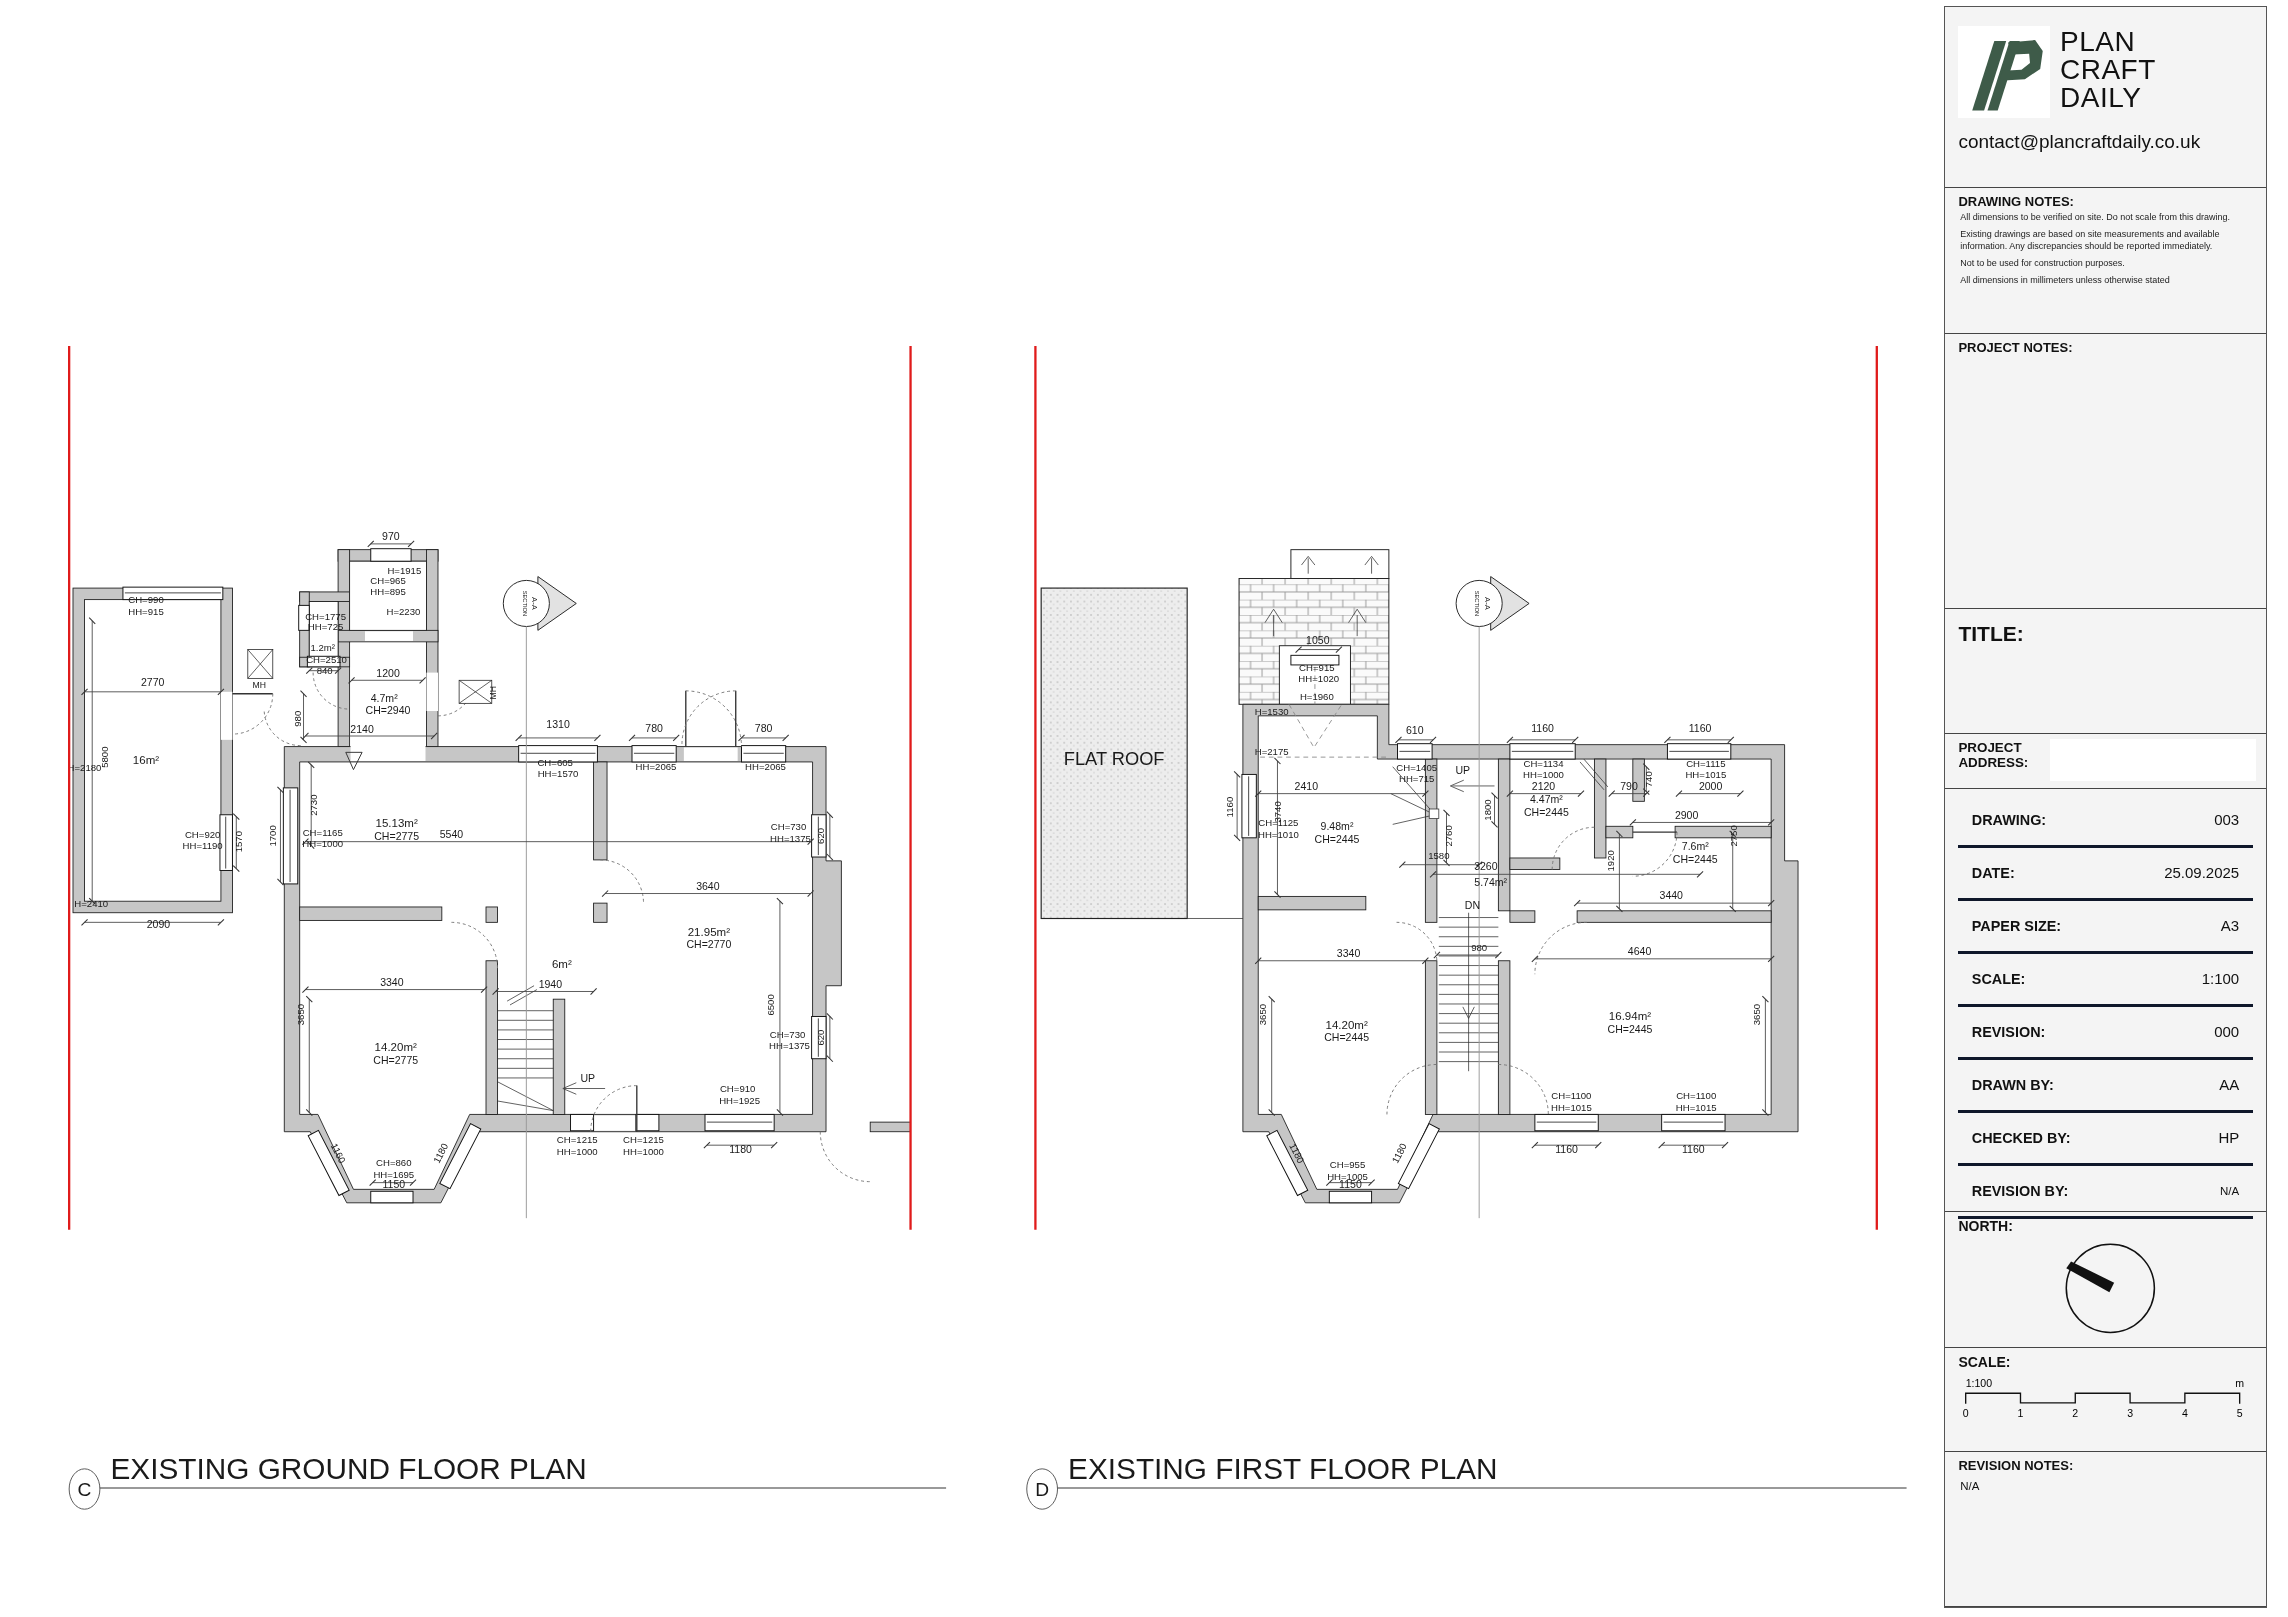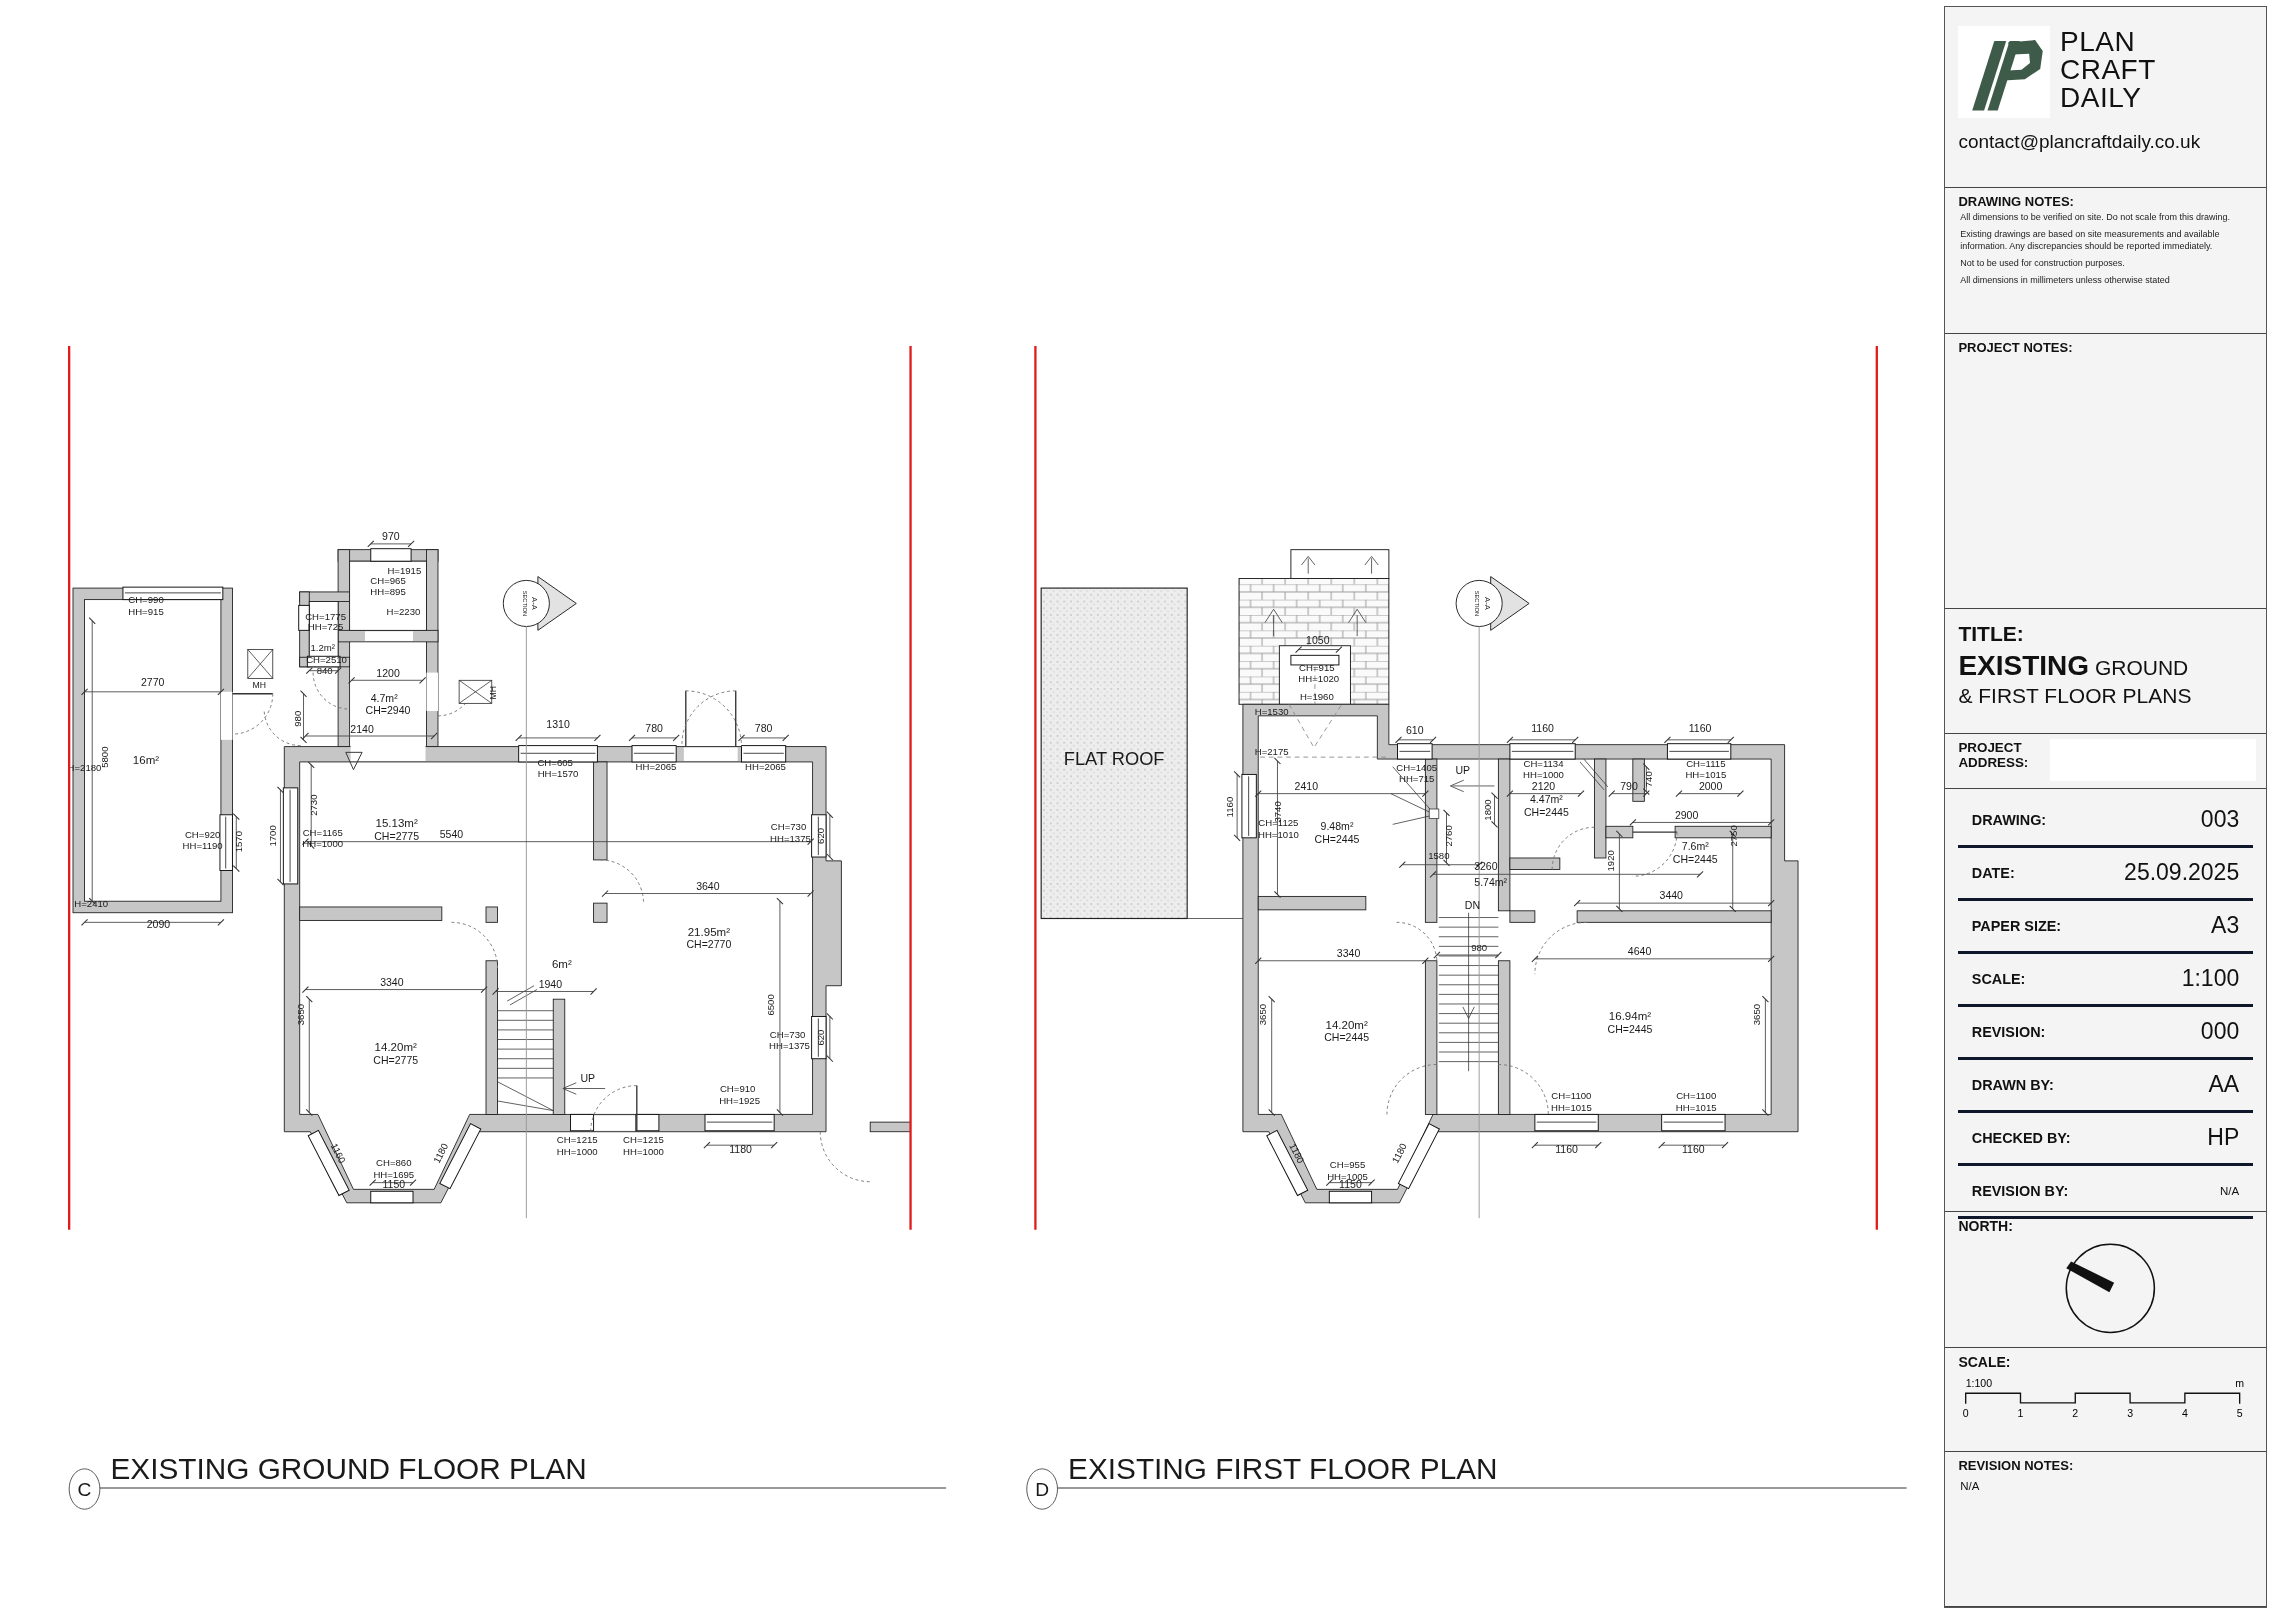--- a/index.html
+++ b/index.html
@@ -35,21 +35,21 @@
   .tb-title{height:125px;}
   .title-label{font-weight:bold;font-size:21px;margin-top:7.7px;}
   .title-main{font-size:21px;line-height:1.25;margin-top:1.9px;}
   .title-main .big{font-weight:bold;font-size:28px;}
   .tb-address{height:55px;}
   .addr-label{font-weight:bold;font-size:13.4px;line-height:1.1;margin-top:1.9px;}
   .addr-redacted{position:absolute;right:9.6px;top:4.8px;width:206px;height:42px;background:#fff;}
   #info-rows{height:423px;padding:0;border-bottom:none;}
   .info-row{height:53px;display:flex;align-items:center;padding:0 13.4px;border-bottom:3px solid #0f172a;box-sizing:border-box;}
   .info-row .lbl{font-weight:bold;font-size:14.4px;}
-  .info-row .val{margin-left:auto;font-size:23px;}
+  .info-row .val{margin-left:auto;font-size:15px;}
   .info-row .val.small{font-size:11.5px;}
   .tb-north{height:136px;}
   .tb-scale{height:104px;}
   .tb-revnotes{flex:1;border-bottom:none;}
   .revnotes-val{font-size:11.5px;margin-top:7.7px;margin-left:1.9px;}
   .sec-label{font-weight:bold;font-size:14px;}
 </style>
 </head>
 <body>
 
@@ -553,24 +553,20 @@
         <p class="note-p">All dimensions in millimeters unless otherwise stated</p>
       </div>
   </section>
 
   <section class="tb-projnotes">
     <div class="notes-head">PROJECT NOTES:</div>
   </section>
 
   <section class="tb-title">
     <div class="title-label">TITLE:</div>
-    <div class="title-main">
-      <span class="big">EXISTING</span><span> GROUND</span><br>
-      <span>&amp; FIRST FLOOR PLANS</span>
-    </div>
   </section>
 
   <section class="tb-address">
     <div class="addr-label">
       <div>PROJECT</div>
       <div>ADDRESS:</div>
     </div>
     <div class="addr-redacted"></div>
   </section>
 

